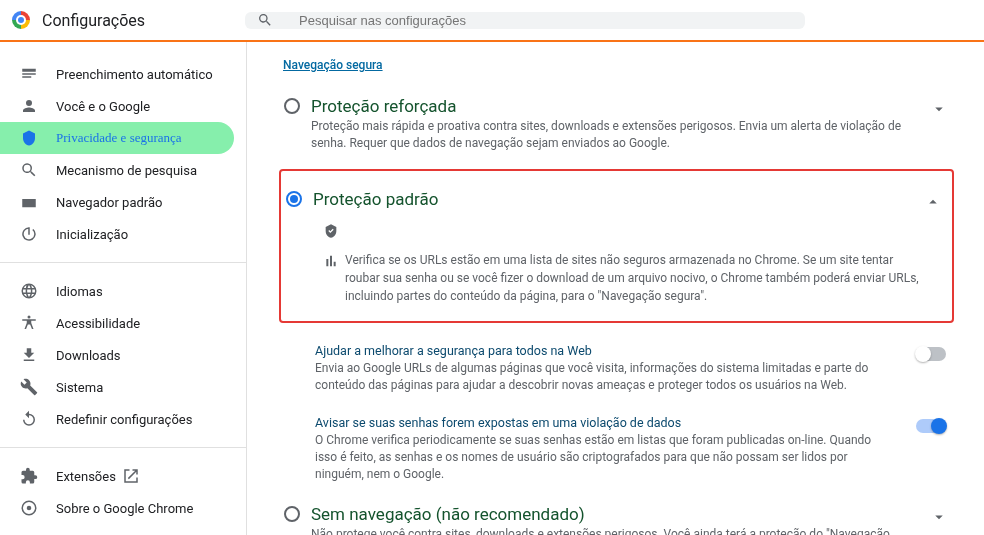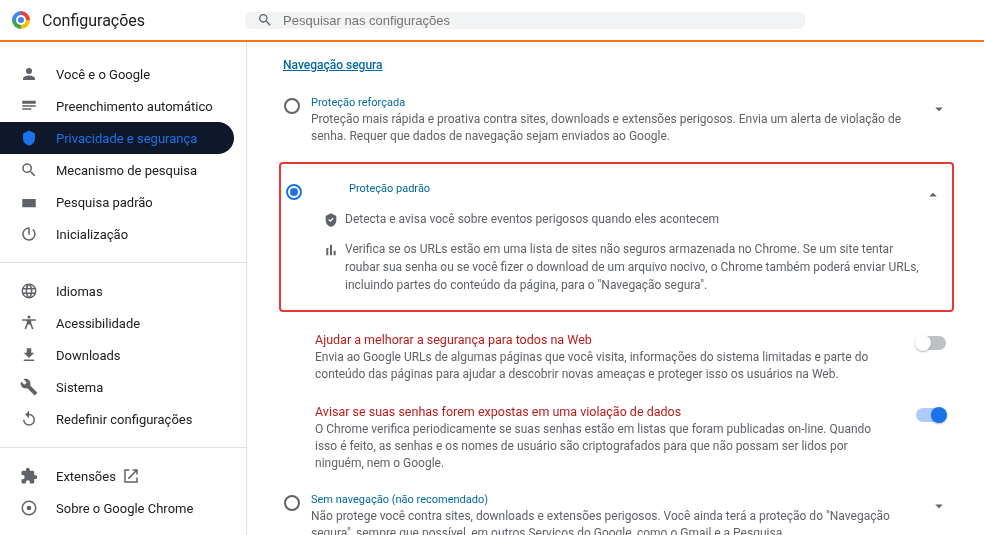--- a/index.html
+++ b/index.html
@@ -2,50 +2,50 @@
 <html><head>
 <meta charset="utf-8">
 <style>
 * { box-sizing: border-box; margin: 0; padding: 0; }
 body { font-family: Roboto, Arial, sans-serif; font-size: 13px; color: #202124; background: #fff; width: 984px; height: 535px; overflow: hidden; }
 .header { display: flex; align-items: center; height: 42px; border-bottom: 2px solid #f97316; padding: 0 12px; }
 .logo { width: 18px; height: 18px; border-radius: 50%; background: conic-gradient(#ea4335 0 90deg,#fbbc05 90deg 180deg,#34a853 180deg 270deg,#4285f4 270deg 360deg); position: relative; margin-right: 12px; }
 .logo::after { content:""; position:absolute; inset:4px; background:#fff; border-radius:50%; }
 .logo::before { content:""; position:absolute; inset:6px; background:#4285f4; border-radius:50%; z-index:1; }
 .title { font-size: 16px; color: #202124; flex: 0 0 auto; margin-right: 100px; }
-.search { flex: 0 0 560px; display: flex; align-items: center; background: #f1f3f4; border-radius: 6px; height: 17px; padding: 0 12px; }
+.search { flex: 0 0 560px; display: flex; align-items: center; background: #f1f3f4; border-radius: 6px; height: 17px; padding: 0 12px; gap: 16px; }
 .search svg { width:16px; height:16px; fill:#5f6368; margin-right:10px; }
 .search input { border:none; background:transparent; outline:none; font-size:13px; color:#5f6368; flex:1; }
 .layout { display:flex; height: calc(100% - 42px); }
 .sidebar { width: 246px; padding-top: 16px; overflow-y:auto; }
 .side-item { display:flex; align-items:center; height:32px; padding-left:20px; border-radius:0 16px 16px 0; cursor:pointer; color:#202124; font-size:13px; margin-right:12px; }
-.side-item.active { background:#0f172a; color:#1a73e8; }
+.side-item.active { background:#86efac; color:#1a73e8;font-family:Liberation Serif, serif; }
 .side-item svg { width:18px; height:18px; margin-right:18px; fill:#5f6368; }
 .side-item.active svg { fill:#1a73e8; }
 .side-divider { height:1px; background:#e0e0e0; margin:12px 0 12px 0; }
 .content { flex:1; border-left:1px solid #e0e0e0; padding: 16px 30px 0 32px; overflow-y:auto; }
 .section-title { font-size:12px; color:#0369a1; font-weight:500; margin-bottom:14px; padding-left:4px;text-decoration:underline; }
 .option { display:flex; align-items:flex-start; padding:10px 8px 10px 0; position:relative; }
 .radio { flex:0 0 26px; display:flex; align-items:flex-start; justify-content:center; padding-top:2px; }
 .radio-circle { width:16px; height:16px; border:2px solid #5f6368; border-radius:50%; }
 .radio-circle.checked { border-color:#1a73e8; position:relative; }
 .radio-circle.checked::after { content:""; position:absolute; inset:2px; background:#1a73e8; border-radius:50%; }
 .opt-body { flex:1; padding-left:6px; padding-right:28px; }
-.opt-title { font-size:11px; color:#0369a1; margin-bottom:2px; }
+.opt-title { font-size:17px; color:#14532d; margin-bottom:2px; }
 .opt-desc { font-size:12px; color:#5f6368; line-height:1.45; }
 .chevron { position:absolute; right:6px; top:14px; }
 .chevron svg { width:18px; height:18px; fill:#5f6368; }
 .highlight-box { border:2.5px solid #e53935; border-radius:4px; padding:8px 4px 10px 0; margin:6px 0 10px 0; }
 .detail-row { display:flex; padding:6px 8px 6px 36px; }
 .detail-icon { flex:0 0 28px; display:flex; justify-content:center; padding-top:2px; }
 .detail-icon svg { width:16px; height:16px; fill:#5f6368; }
 .detail-text { flex:1; font-size:12px; color:#5f6368; line-height:1.5; padding-right:20px; }
 .toggle-row { display:flex; padding:10px 8px 10px 36px; position:relative; }
 .toggle-body { flex:1; padding-right:60px; }
-.toggle-title { font-size:12.5px; color:#b91c1c; margin-bottom:2px; }
+.toggle-title { font-size:12.5px; color:#0c4a6e; margin-bottom:2px; }
 .toggle-desc { font-size:12px; color:#5f6368; line-height:1.45; }
 .toggle { position:absolute; right:8px; top:14px; width:30px; height:14px; border-radius:7px; }
 .toggle.off { background:#bdc1c6; }
 .toggle.off::after { content:""; position:absolute; width:16px; height:16px; background:#fff; border-radius:50%; top:-1px; left:-1px; box-shadow:0 1px 2px rgba(0,0,0,.3); }
 .toggle.on { background:#aecbfa; }
 .toggle.on::after { content:""; position:absolute; width:16px; height:16px; background:#1a73e8; border-radius:50%; top:-1px; right:-1px; box-shadow:0 1px 2px rgba(0,0,0,.3); }
 .ext-icon { width:14px; height:14px; fill:#5f6368; margin-left:6px; }
 </style>
 </head>
 <body>
@@ -58,47 +58,47 @@
         <path d="M15.5 14h-.79l-.28-.27a6.5 6.5 0 10-.7.7l.27.28v.79l5 4.99L20.49 19l-4.99-5zm-6 0A4.5 4.5 0 1114 9.5 4.5 4.5 0 019.5 14z"></path>
       </svg>
     <input placeholder="Pesquisar nas configurações" style="">
   </div>
 </div>
 
 <div class="layout">
   <div class="sidebar">
     <div class="side-item">
       <svg viewBox="0 0 24 24">
+          <path d="M3 5h18v4H3zm0 6h18v2H3zm0 4h12v2H3z"></path>
+        </svg>
+      <span>Preenchimento automático</span>
+    </div>
+    <div class="side-item">
+      <svg viewBox="0 0 24 24">
           <path d="M12 12a4 4 0 10-4-4 4 4 0 004 4zm0 2c-2.67 0-8 1.34-8 4v2h16v-2c0-2.66-5.33-4-8-4z"></path>
         </svg>
       <span>Você e o Google</span>
     </div>
-    <div class="side-item">
-      <svg viewBox="0 0 24 24">
-          <path d="M3 5h18v4H3zm0 6h18v2H3zm0 4h12v2H3z"></path>
-        </svg>
-      <span>Preenchimento automático</span>
-    </div>
     <div class="side-item active">
       <svg viewBox="0 0 24 24">
           <path d="M12 2l8 4v6c0 5-3.4 9.7-8 10-4.6-.3-8-5-8-10V6l8-4z"></path>
         </svg>
       <span>Privacidade e segurança</span>
     </div>
     <div class="side-item">
       <svg viewBox="0 0 24 24">
           <path d="M15.5 14h-.79l-.28-.27a6.5 6.5 0 10-.7.7l.27.28v.79l5 4.99L20.49 19l-4.99-5zM9.5 14A4.5 4.5 0 1114 9.5 4.5 4.5 0 019.5 14z"></path>
         </svg>
       <span>Mecanismo de pesquisa</span>
     </div>
     <div class="side-item">
       <svg viewBox="0 0 24 24">
           <path d="M3 5h18v14H3zM3 5v3h18V5z"></path>
         </svg>
-      <span>Pesquisa padrão</span>
+      <span>Navegador padrão</span>
     </div>
     <div class="side-item">
       <svg viewBox="0 0 24 24">
           <path d="M13 3h-2v10h2zm4.83 2.17l-1.42 1.42A7 7 0 1112 5V3a9 9 0 105.83 2.17z"></path>
         </svg>
       <span>Inicialização</span>
     </div>
     <div class="side-divider"></div>
     <div class="side-item">
       <svg viewBox="0 0 24 24">
@@ -159,53 +159,52 @@
       <div class="opt-body">
         <div class="opt-title">Proteção reforçada</div>
         <div class="opt-desc">Proteção mais rápida e proativa contra sites, downloads e extensões perigosos. Envia um alerta de violação de senha. Requer que dados de navegação sejam enviados ao Google.</div>
       </div>
       <div class="chevron"><svg viewBox="0 0 24 24">
             <path d="M7 10l5 5 5-5z"></path>
           </svg></div>
     </div>
 
     <div class="highlight-box">
-      <div class="option" style="padding-bottom:4px;gap:36px;">
+      <div class="option" style="padding-bottom:4px;">
         <div class="radio">
             <div class="radio-circle checked"></div>
           </div>
         <div class="opt-body">
           <div class="opt-title">Proteção padrão</div>
         </div>
         <div class="chevron"><svg viewBox="0 0 24 24">
               <path d="M7 14l5-5 5 5z"></path>
             </svg></div>
       </div>
       <div class="detail-row">
         <div class="detail-icon">
             <svg viewBox="0 0 24 24">
               <path d="M12 2l8 4v6c0 5-3.4 9.7-8 10-4.6-.3-8-5-8-10V6l8-4zm-1 13l5-5-1.4-1.4L11 12.2 9.4 10.6 8 12l3 3z"></path>
             </svg>
           </div>
-        <div class="detail-text">Detecta e avisa você sobre eventos perigosos quando eles acontecem</div>
       </div>
       <div class="detail-row">
         <div class="detail-icon">
             <svg viewBox="0 0 24 24">
               <path d="M5 9h3v11H5zm5.5-5h3v16h-3zM16 13h3v7h-3z"></path>
             </svg>
           </div>
         <div class="detail-text">Verifica se os URLs estão em uma lista de sites não seguros armazenada no Chrome. Se um site tentar roubar sua senha ou se você fizer o download de um arquivo nocivo, o Chrome também poderá enviar URLs, incluindo partes do conteúdo da página, para o "Navegação segura".</div>
       </div>
     </div>
 
     <div class="toggle-row">
       <div class="toggle-body">
         <div class="toggle-title">Ajudar a melhorar a segurança para todos na Web</div>
-        <div class="toggle-desc">Envia ao Google URLs de algumas páginas que você visita, informações do sistema limitadas e parte do conteúdo das páginas para ajudar a descobrir novas ameaças e proteger isso os usuários na Web.</div>
+        <div class="toggle-desc">Envia ao Google URLs de algumas páginas que você visita, informações do sistema limitadas e parte do conteúdo das páginas para ajudar a descobrir novas ameaças e proteger todos os usuários na Web.</div>
       </div>
       <div class="toggle off"></div>
     </div>
 
     <div class="toggle-row">
       <div class="toggle-body">
         <div class="toggle-title">Avisar se suas senhas forem expostas em uma violação de dados</div>
         <div class="toggle-desc">O Chrome verifica periodicamente se suas senhas estão em listas que foram publicadas on-line. Quando isso é feito, as senhas e os nomes de usuário são criptografados para que não possam ser lidos por ninguém, nem o Google.</div>
       </div>
       <div class="toggle on"></div>

